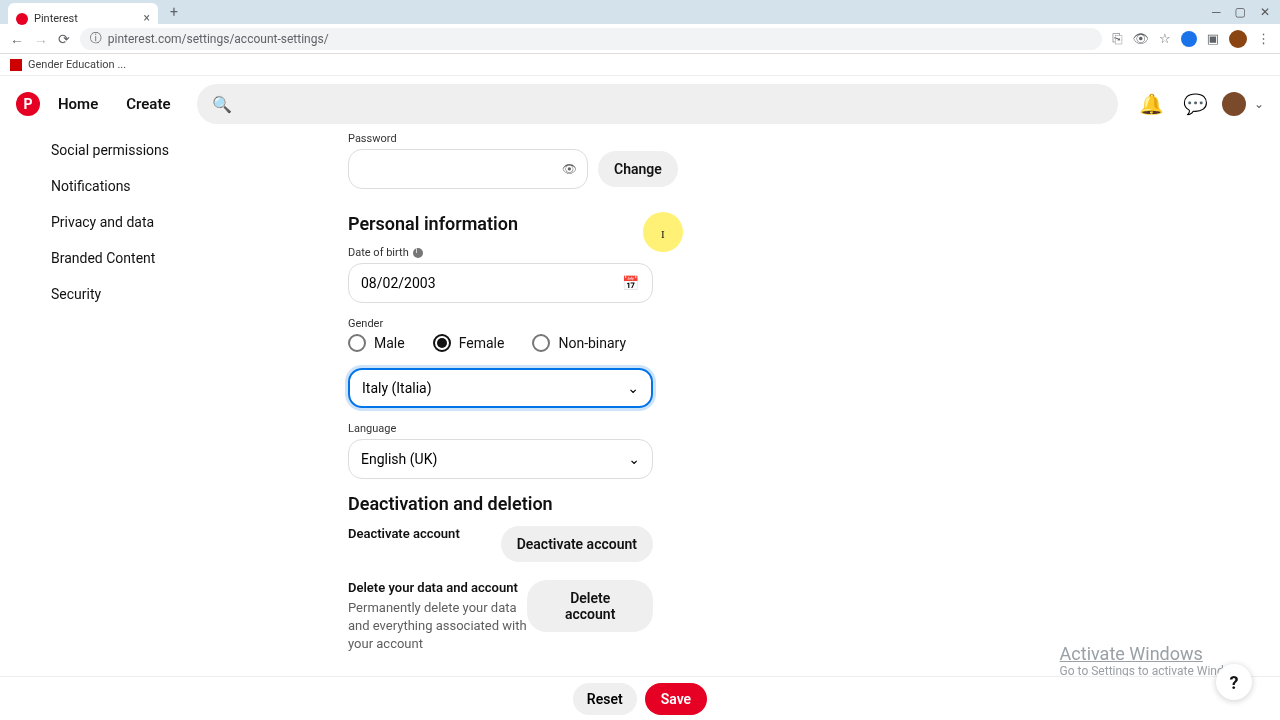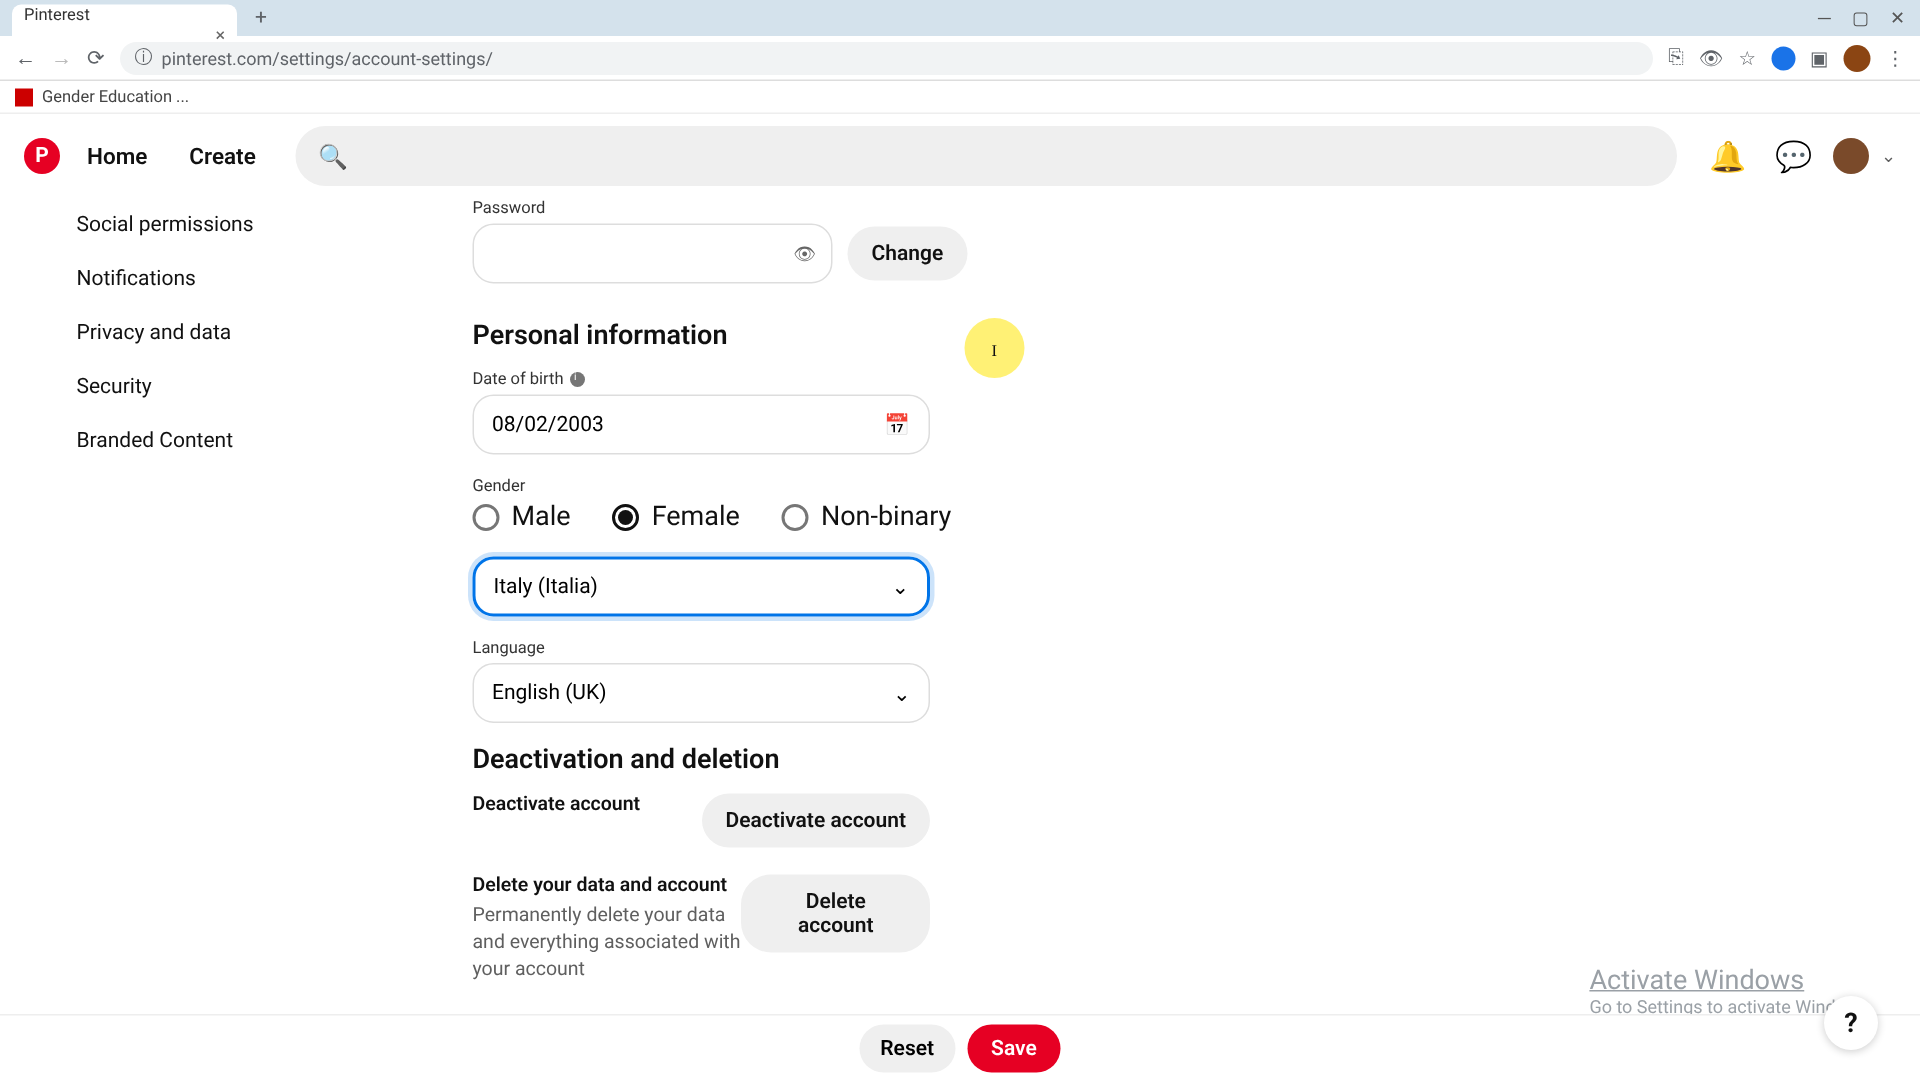--- a/index.html
+++ b/index.html
@@ -1,20 +1,20 @@
 <!DOCTYPE html>
 <html><head>
 <meta charset="utf-8">
 <style>
 * { margin: 0; padding: 0; box-sizing: border-box; font-family: -apple-system, BlinkMacSystemFont, "Segoe UI", Roboto, sans-serif; }
 body { width: 1280px; height: 720px; overflow: hidden; background: #fff; position: relative; }
 
 
 .browser-top { background: #d4e2ec; height: 24px; display: flex; align-items: center; position: relative; }
-.tab { background: #fff; height: 22px; border-radius: 6px 6px 0 0; margin-left: 8px; display: flex; align-items: flex-start; padding: 0 8px; width: 150px; font-size: 11px; color: #333; position: relative; top: 2px; flex-direction: column; }
+.tab { background: #fff; height: 22px; border-radius: 6px 6px 0 0; margin-left: 8px; display: flex; align-items: flex-end; padding: 0 8px; width: 150px; font-size: 11px; color: #333; position: relative; top: 2px; }
 .tab-favicon { width: 12px; height: 12px; background: #e60023; border-radius: 50%; margin-right: 6px; }
 .tab-close { margin-left: auto; color: #666; font-size: 12px; }
 .new-tab { margin-left: 12px; color: #5f6368; font-size: 14px; }
 .win-controls { margin-left: auto; display: flex; gap: 14px; padding-right: 10px; color: #555; font-size: 12px; }
 
 .addr-bar { background: #fff; height: 30px; border-bottom: 1px solid #ddd; display: flex; align-items: center; padding: 0 10px; gap: 10px; }
 .nav-btn { color: #5f6368; font-size: 14px; }
 .nav-btn.disabled { color: #bbb; }
 .url-box { flex: 1; background: #f1f3f4; border-radius: 14px; height: 22px; display: flex; align-items: center; padding: 0 10px; font-size: 12px; color: #5f6368; gap: 6px; }
 .addr-icons { display: flex; gap: 10px; align-items: center; color: #5f6368; font-size: 13px; }
@@ -33,38 +33,38 @@
 .hdr-icon { width: 24px; height: 24px; color: #5f5f5f; display: flex; align-items: center; justify-content: center; font-size: 20px; margin: 0 6px; }
 .avatar-sm { width: 24px; height: 24px; border-radius: 50%; background: #7a4a2a; }
 .chev { color: #5f5f5f; font-size: 12px; }
 
 
 .content { display: flex; height: calc(100% - 76px - 56px); padding-left: 35px; }
 .sidebar { width: 180px; padding: 0 16px; }
 .side-item { font-size: 14px; color: #111; padding: 10px 0; cursor: pointer; }
 .main { flex: 1; padding: 0 16px; position: relative; }
 
-.form-section { width: 628px; margin-left: 84px; }
+.form-section { width: 628px; margin-left: 117px; }
 
 .field-label { font-size: 11px; color: #333; margin-bottom: 4px; display: flex; align-items: center; gap: 4px; }
 .info-dot { width: 10px; height: 10px; border-radius: 50%; background: #767676; display: inline-block; position: relative; }
 .info-dot::after { content: "i"; color: #fff; font-size: 7px; position: absolute; left: 3px; top: -1px; }
 
 .pwd-row { display: flex; align-items: center; gap: 10px; margin-bottom: 24px; }
 .text-input { border: 1px solid #ddd; border-radius: 14px; height: 40px; padding: 0 12px; font-size: 14px; width: 240px; position: relative; }
 .eye-icon { position: absolute; right: 10px; top: 12px; color: #666; font-size: 12px; }
 .btn-gray { background: #efefef; border: none; border-radius: 20px; padding: 10px 16px; font-size: 14px; font-weight: 600; color: #111; cursor: pointer; }
 
 .section-h { font-size: 18px; font-weight: 600; color: #111; margin-bottom: 12px; }
 
 .input-wide { border: 1px solid #ddd; border-radius: 14px; height: 40px; padding: 0 12px; font-size: 14px; width: 305px; display: flex; align-items: center; justify-content: space-between; margin-bottom: 14px; }
 .input-focused { border: 2px solid #0074e8; box-shadow: 0 0 0 3px rgba(0,116,232,0.2); }
 
 .radio-row { display: flex; gap: 28px; align-items: center; margin-bottom: 16px; }
-.radio-opt { display: flex; align-items: center; gap: 8px; font-size: 18px; color: #111; }
+.radio-opt { display: flex; align-items: center; gap: 8px; font-size: 14px; color: #111; }
 .radio-circle { width: 18px; height: 18px; border: 2px solid #767676; border-radius: 50%; display: flex; align-items: center; justify-content: center; }
 .radio-circle.sel { border-color: #111; }
 .radio-circle.sel::after { content: ""; width: 10px; height: 10px; background: #111; border-radius: 50%; }
 
 .deact-row { display: flex; justify-content: space-between; align-items: flex-start; margin-bottom: 18px; width: 305px; }
 .sub-h { font-size: 13px; font-weight: 600; color: #111; margin-bottom: 4px; }
 .sub-desc { font-size: 13px; color: #5f5f5f; max-width: 180px; line-height: 1.4; }
 
 .cursor-highlight { position: absolute; width: 40px; height: 40px; background: #ffeb3b; opacity: 0.7; border-radius: 50%; left: 428px; top: 80px; z-index: 5; }
 .cursor-arrow { position: absolute; left: 446px; top: 96px; font-size: 11px; z-index: 6; color: #111; font-family: serif; }
@@ -132,22 +132,22 @@
   <span class="hdr-icon">💬</span>
   <span class="avatar-sm"></span>
   <span class="chev">⌄</span>
 </div>
 
 <div class="content">
   <div class="sidebar">
     <div class="side-item">Social permissions</div>
     <div class="side-item">Notifications</div>
     <div class="side-item">Privacy and data</div>
+    <div class="side-item">Branded Content</div>
     <div class="side-item">Security</div>
-    <div class="side-item">Branded Content</div>
   </div>
 
   <div class="main">
     <div class="cursor-highlight"></div>
     <div class="cursor-arrow">I</div>
 
     <div class="form-section">
       <div class="field-label">Password</div>
       <div class="pwd-row">
         <div class="text-input" style="position:relative">

